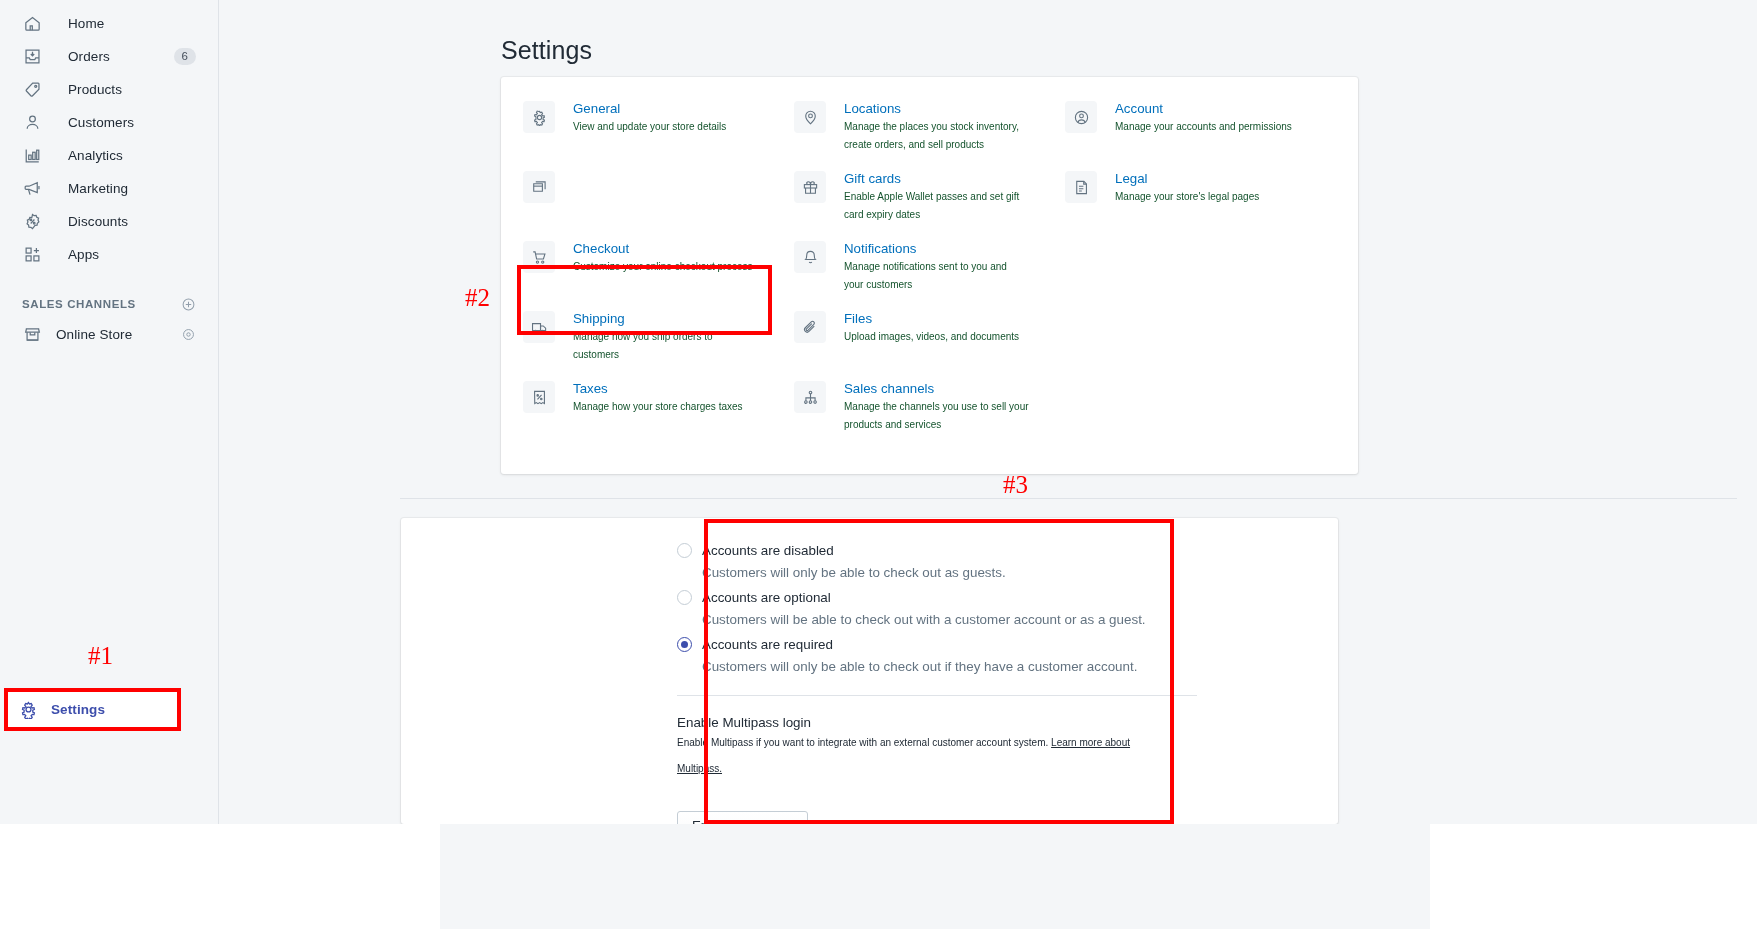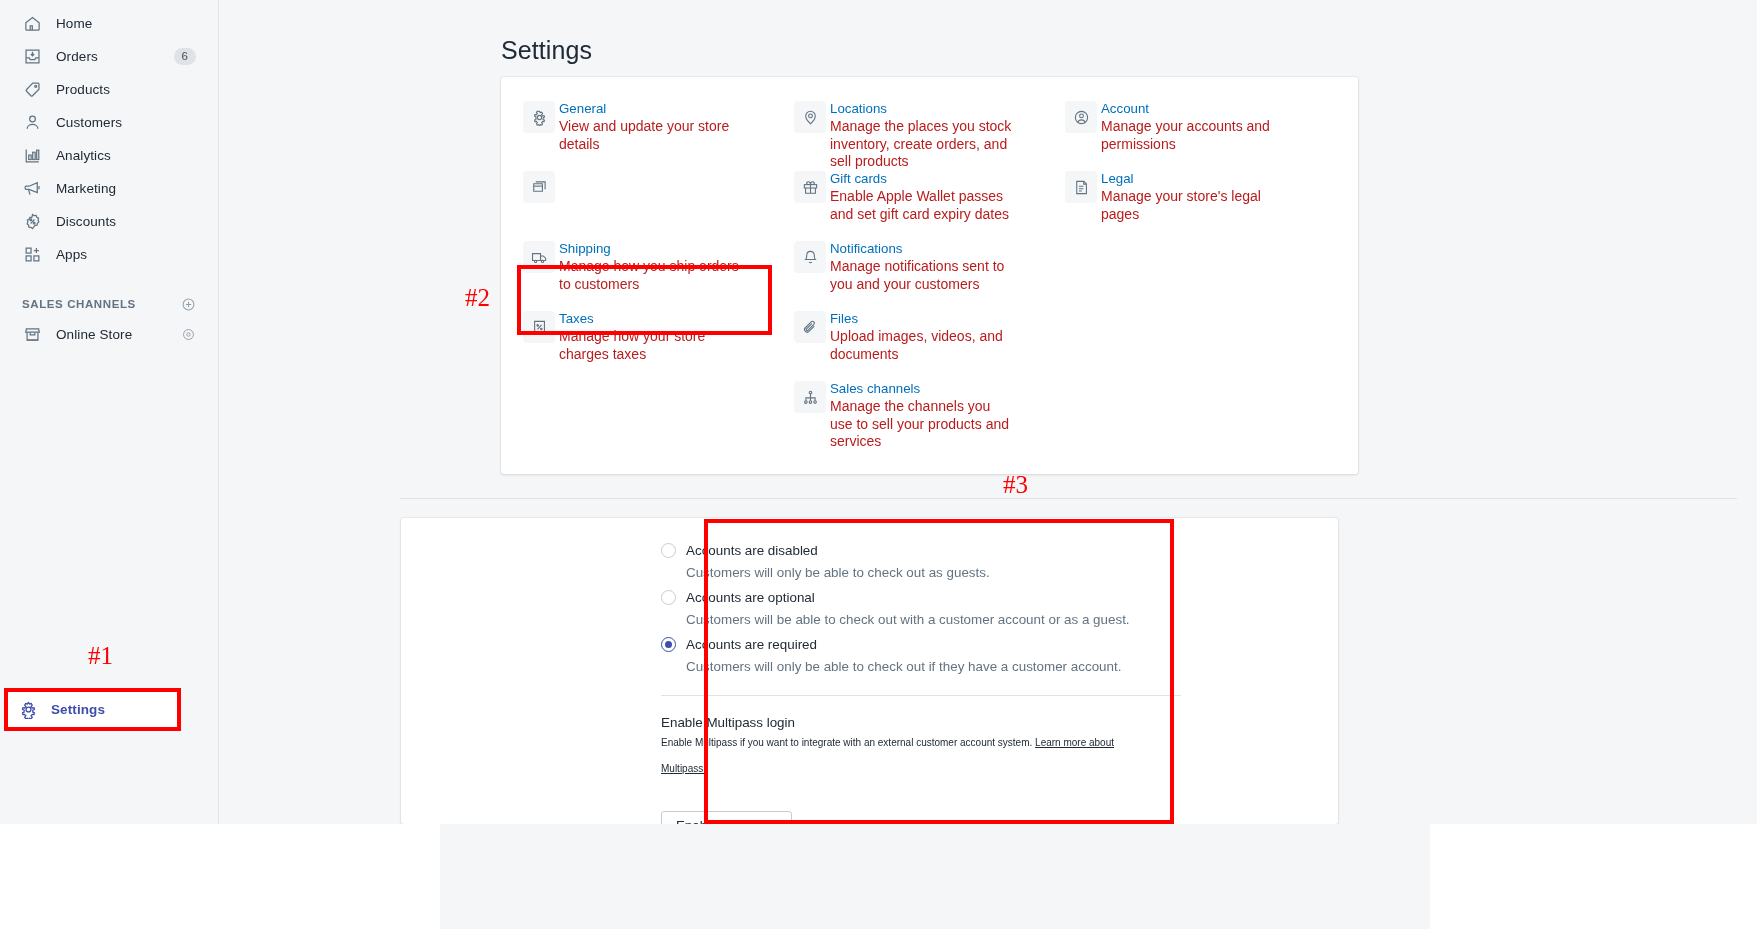--- a/index.html
+++ b/index.html
@@ -19,20 +19,21 @@
   
   #sidebar {
     position: absolute; left: 0; top: 0; width: 219px; height: 824px;
     background: #f4f6f8; border-right: 1px solid #dfe3e8;
   }
   .nav-list { padding-top: 8px; }
   .nav-item {
     display: flex; align-items: center; height: 30px;
     padding: 0 14px 0 14px; margin: 0 8px 3px 8px; border-radius: 3px;
     cursor: pointer;
+    gap: 12px;
   }
   .nav-ico {
     width: 20px; height: 20px; flex: 0 0 20px;
     display: flex; align-items: center; justify-content: center;
     color: #637381;
   }
   .nav-ico svg { display: block; }
   .nav-label {
     margin-left: 14px; font-size: 13.5px; color: #212b36; letter-spacing: .1px;
     white-space: nowrap;
@@ -86,42 +87,42 @@
     column-gap: 0px;
   }
   .col { display: flex; flex-direction: column; }
   .s-item { display: flex; align-items: flex-start; height: 70px; padding-right: 14px; }
   .s-ico {
     flex: 0 0 32px; width: 32px; height: 32px; border-radius: 4px;
     background: #f4f6f8; color: #637381;
     display: flex; align-items: center; justify-content: center; margin-top: 1px;
   }
   .s-ico svg { display: block; }
-  .s-text { margin-left: 4px; }
+  .s-text { margin-left: 18px; }
   .s-title { color: #006fbb; font-size: 13.3px; line-height: 17px; margin-bottom: 1px; cursor: pointer; }
-  .s-desc { color: #b91c1c; font-size: 14px; line-height: 17.5px; max-width: 180px; }
+  .s-desc { color: #14532d; font-size: 10px; line-height: 17.5px; max-width: 180px; }
   .col-2 .s-desc { max-width: 185px; }
   .col-3 .s-desc { max-width: 180px; }
 
   
   #section-divider {
     position: absolute; left: 180px; top: 498px; width: 1337px; height: 1px; background: #dfe3e8;
   }
 
   
   #ca-label { position: absolute; left: 181px; top: 529px; width: 240px; }
   #ca-label .h { font-size: 15.2px; color: #212b36; font-weight: bold; letter-spacing: .1px; }
   #ca-label .p { margin-top: 17px; font-size: 13.4px; line-height: 19px; color: #637381; }
 
   #ca-card {
     position: absolute; left: 181px; top: 518px; width: 937px; height: 306px;
     background: #ffffff; border-radius: 3px;
     box-shadow: 0 0 0 1px rgba(63,63,68,.05), 0 1px 3px 0 rgba(63,63,68,.12);
   }
-  #ca-card-inner { position: absolute; left: 260px; top: 22px; right: 16px; }
+  #ca-card-inner { position: absolute; left: 276px; top: 22px; right: 16px; }
 
   .radio-row { display: block; margin-bottom: 4px; }
   .radio-line { display: flex; align-items: center; height: 21px; cursor: pointer; }
   .radio {
     width: 15px; height: 15px; border-radius: 50%;
     border: 1px solid #c4cdd5; background: #fff; flex: 0 0 15px;
     display: inline-block; position: relative;
   }
   .radio.checked { border-color: #3d4eac; border-width: 1px; }
   .radio.checked::after {
@@ -322,20 +323,33 @@
           <div class="s-item">
             <span class="s-ico">
               <svg width="17" height="17" viewBox="0 0 20 20" fill="none" stroke="currentColor" stroke-width="1.3">
                 <path d="M3.2 5.6h10.2v8.8H3.2z"></path>
                 <path d="M5.6 3.4h11v8.6"></path>
                 <path d="M3.2 8.4h10.2"></path>
               </svg>
             </span>
           </div>
 
+          <div class="s-item">
+            <span class="s-ico">
+              <svg width="17" height="17" viewBox="0 0 20 20" fill="none" stroke="currentColor" stroke-width="1.3">
+                <path d="M2.6 3.4h2.2l1.8 8.3h8l1.8-5.8H5.4"></path>
+                <circle cx="7.6" cy="15.4" r="1.3"></circle>
+                <circle cx="13.8" cy="15.4" r="1.3"></circle>
+              </svg>
+            </span>
+            <div class="s-text">
+              <div class="s-title">Checkout</div>
+              <div class="s-desc">Customize your online checkout process</div>
+            </div>
+          </div>
 
           <div class="s-item">
             <span class="s-ico">
               <svg width="17" height="17" viewBox="0 0 20 20" fill="none" stroke="currentColor" stroke-width="1.3">
                 <path d="M1.8 5.4h9.4v8.2H1.8z"></path>
                 <path d="M11.2 8.2h3.2l2.8 2.6v2.8h-6z"></path>
                 <circle cx="5.4" cy="14.6" r="1.3"></circle>
                 <circle cx="13.6" cy="14.6" r="1.3"></circle>
               </svg>
             </span>

